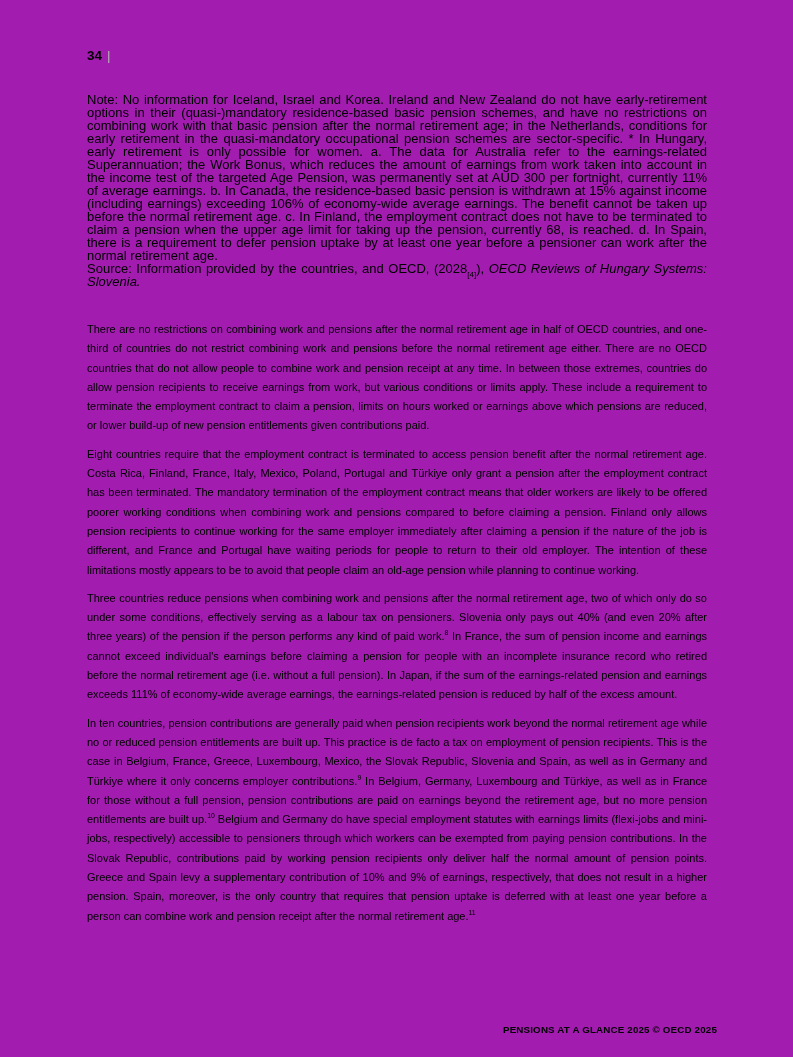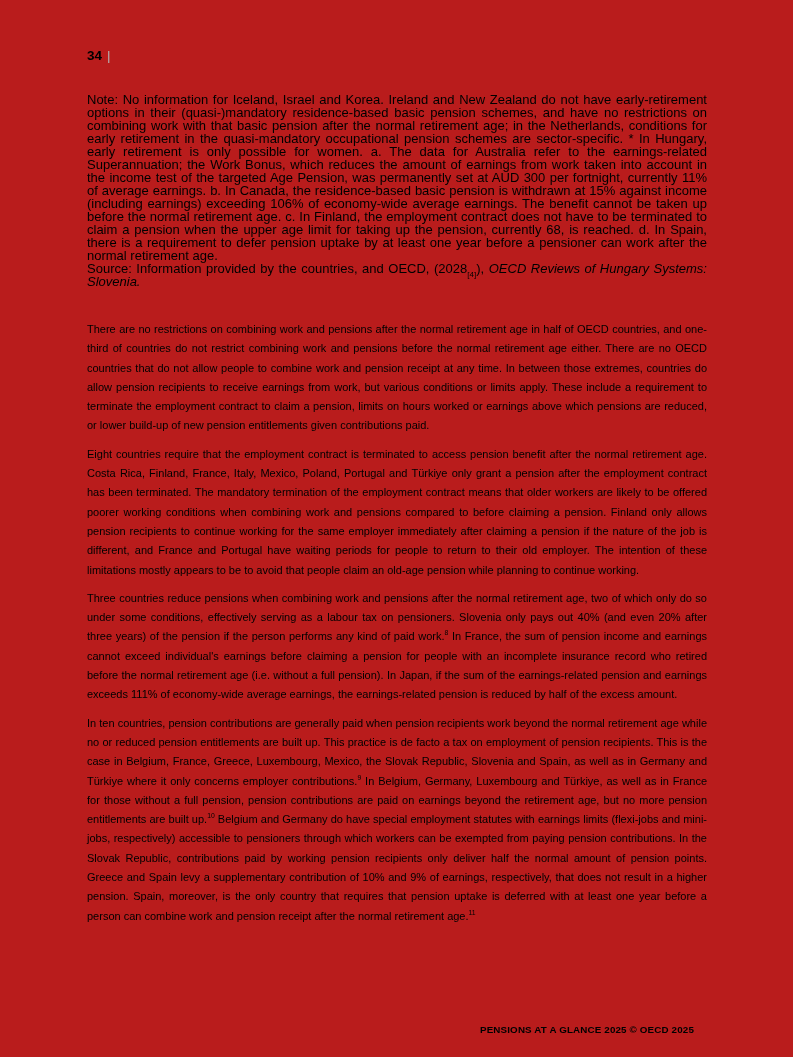--- a/index.html
+++ b/index.html
@@ -1,21 +1,21 @@
 <!DOCTYPE html>
 <html><head>
 <meta charset="utf-8">
 <style>
   * { box-sizing: border-box; }
   html, body { margin: 0; padding: 0; background: #ffffff; }
   .page {
     width: 793px;
     height: 1057px;
     position: relative;
-    background: #b91c1c;
+    background: #a21caf;
     color: #000000;
     font-family: "Liberation Sans", sans-serif;
     padding: 48px 86px 0 87px;
     overflow: hidden;
   }
   .page-header { font-size: 13.5px; margin-bottom: 30px; }
   .page-num { font-weight: bold; }
   .page-sep { color: #b5b5b5; margin-left: 5px; font-weight: normal; }
   .note-block {
     font-size: 13px;
@@ -28,21 +28,21 @@
     font-size: 11px;
     line-height: 19.3px;
     text-align: justify;
   }
   .body-text p { margin: 0 0 9px 0; }
   sup { font-size: 0.62em; vertical-align: super; line-height: 0; }
   sub { font-size: 0.62em; vertical-align: sub; line-height: 0; }
   .italic { font-style: italic; }
   .page-footer {
     position: absolute;
-    right: 99px;
+    right: 76px;
     bottom: 22px;
     font-size: 9.8px;
     font-weight: bold;
     letter-spacing: 0.15px;
   }
 </style>
 </head>
 <body>
 
 <div class="page">

